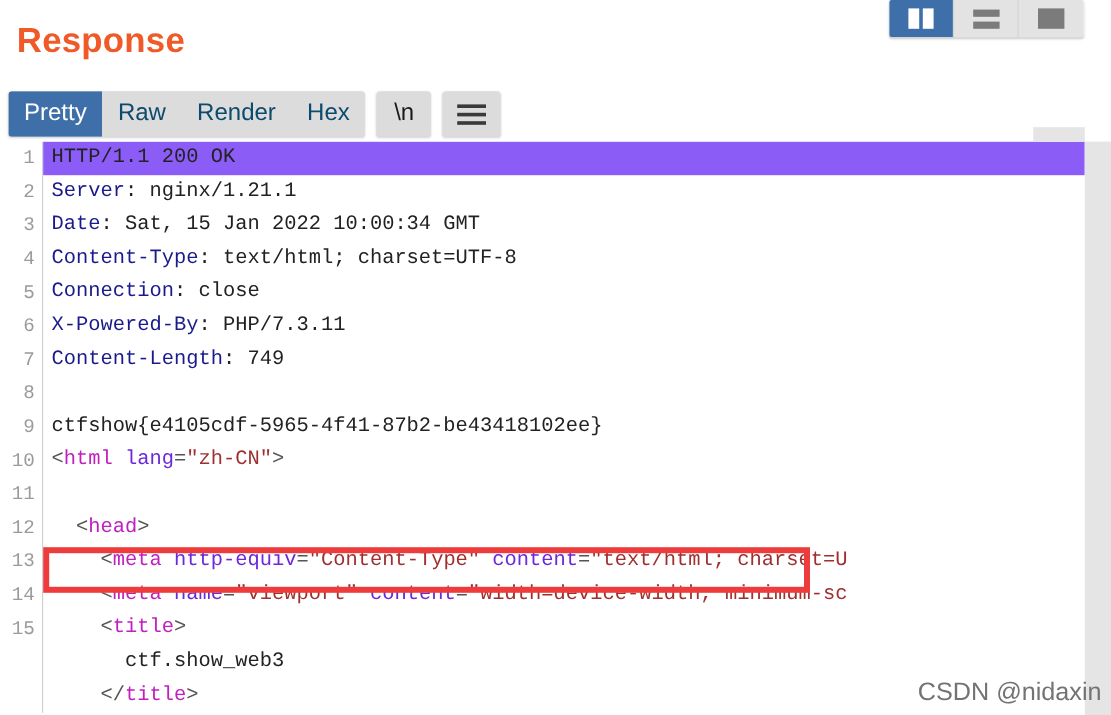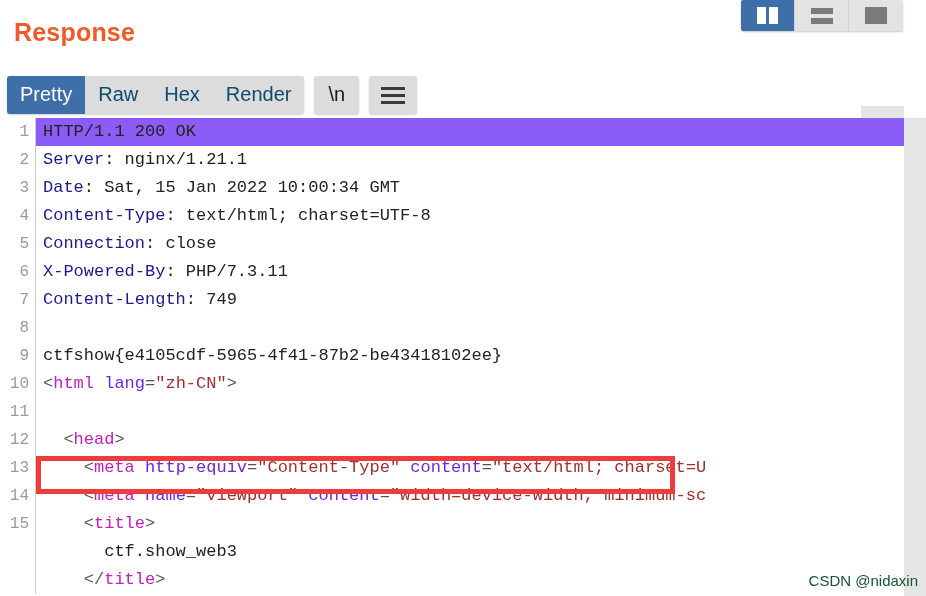--- a/index.html
+++ b/index.html
@@ -44,21 +44,21 @@
   .ic-split-v { display: flex; gap: 3px; }
   .ic-split-v i { display: block; width: 9px; height: 17px; background: #ffffff; }
   .ic-split-h { display: flex; flex-direction: column; gap: 4px; }
   .ic-split-h i { display: block; width: 22px; height: 6px; background: #7b7b7b; }
   .ic-single { display: block; width: 22px; height: 17px; background: #7b7b7b; }
 
   
   .panel-title {
     position: absolute;
     left: 14px; top: 18px;
-    font-size: 25px;
+    font-size: 29px;
     font-weight: bold;
     color: #f05a28;
     letter-spacing: 0.2px;
   }
 
   
   .tabbar {
     position: absolute;
     left: 7px; top: 76px;
     display: flex;
@@ -186,22 +186,22 @@
     position: absolute;
     left: 861px; top: 106px;
     width: 43px; height: 12px;
     background: #e5e5e5;
   }
 
   
   .watermark {
     position: absolute;
     right: 8px; bottom: 7px;
-    font-size: 15px;
-    color: #14532d;
+    font-size: 21px;
+    color: #737373;
     font-family: "Liberation Sans", sans-serif;
     user-select: none;
   }
 </style>
 </head>
 <body>
 
 <div id="app">
 
   <div class="layout-toggles">
@@ -221,22 +221,22 @@
       <span class="ic-single"></span>
     </button>
   </div>
 
   <div class="panel-title">Response</div>
 
   <div class="tabbar">
     <div class="tabgroup">
       <button class="tab active">Pretty</button>
       <button class="tab">Raw</button>
+      <button class="tab">Render</button>
       <button class="tab">Hex</button>
-      <button class="tab">Render</button>
     </div>
     <button class="pillbtn">\n</button>
     <button class="menubtn">
       <i></i>
       <i></i>
       <i></i>
     </button>
   </div>
 
   <div class="editor">

